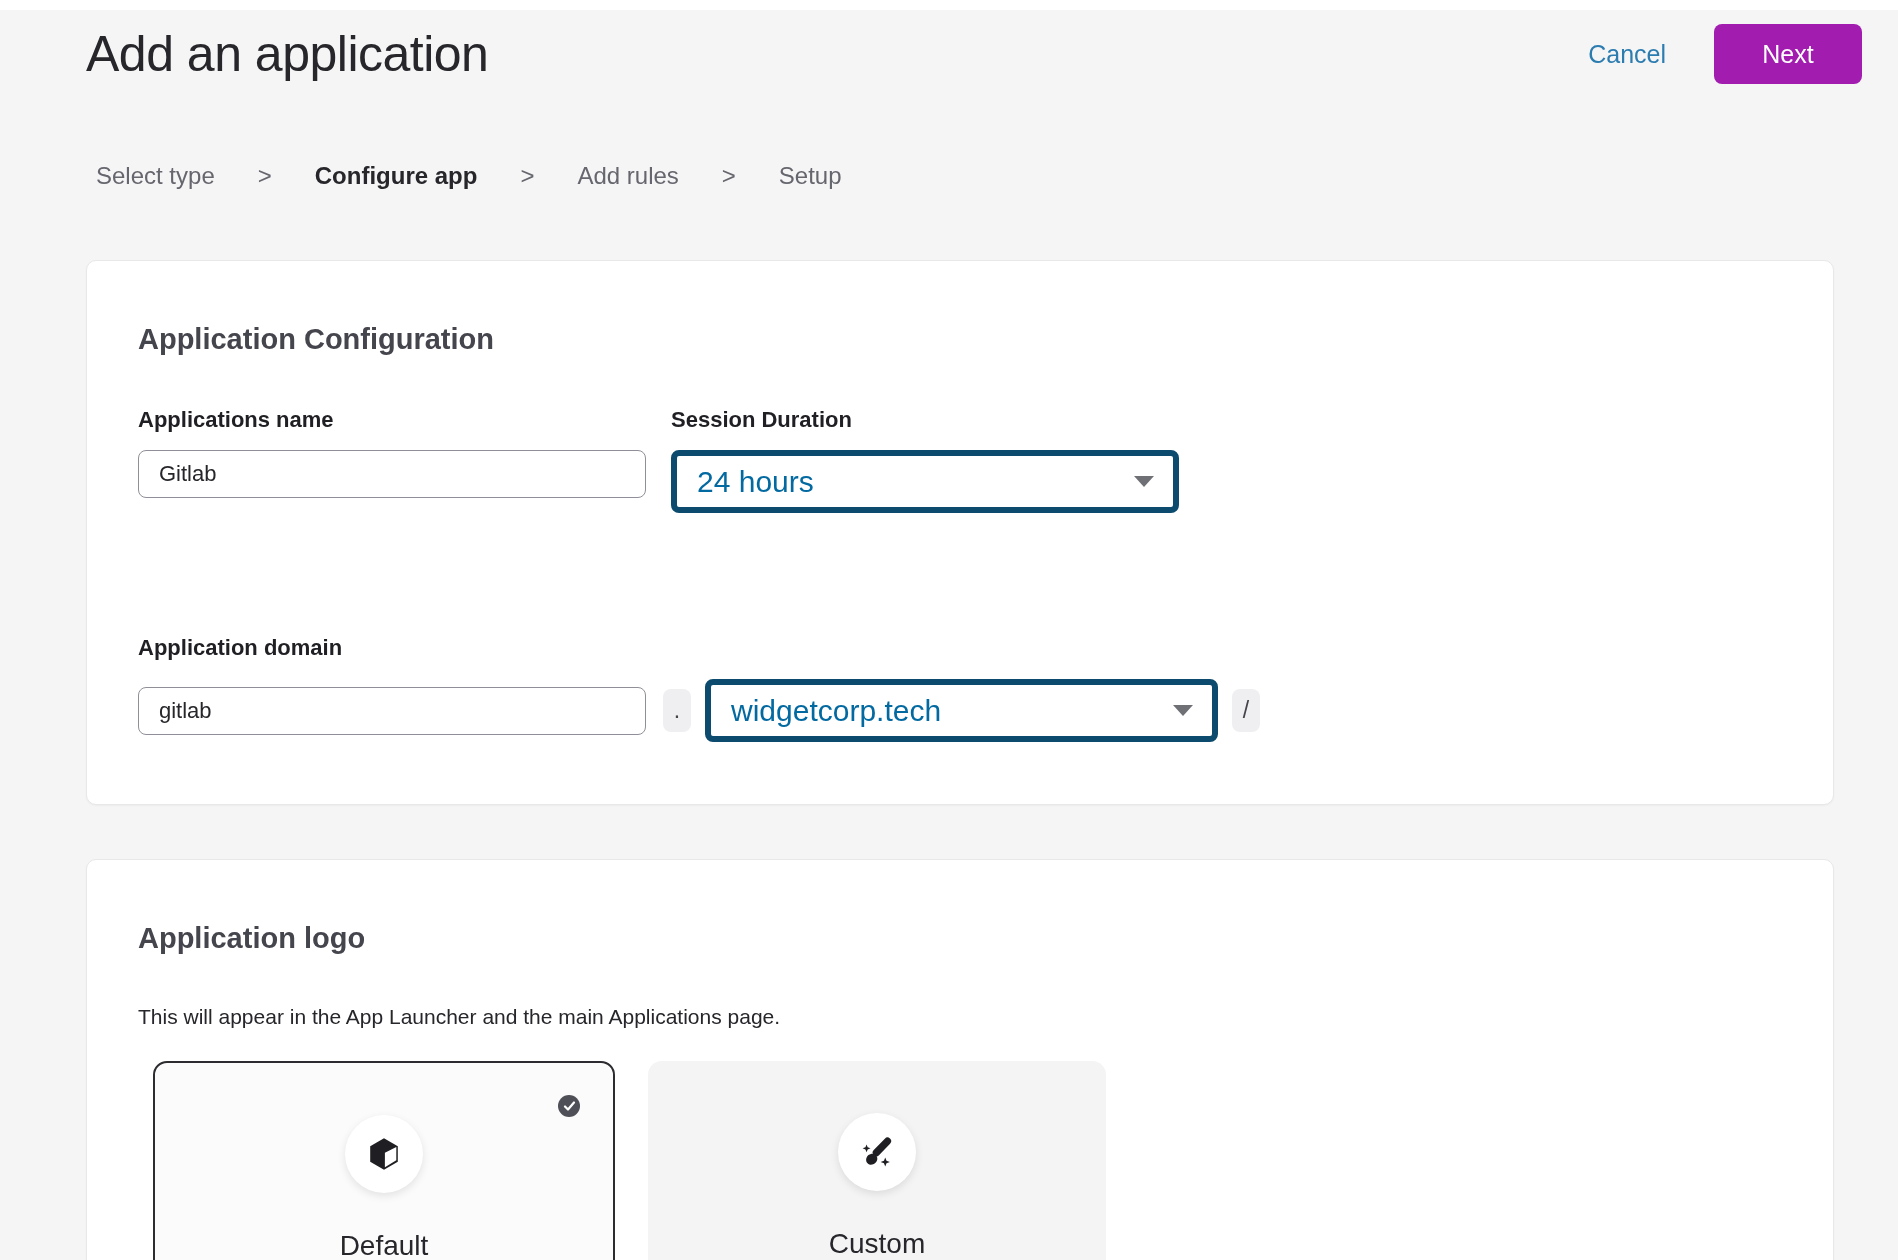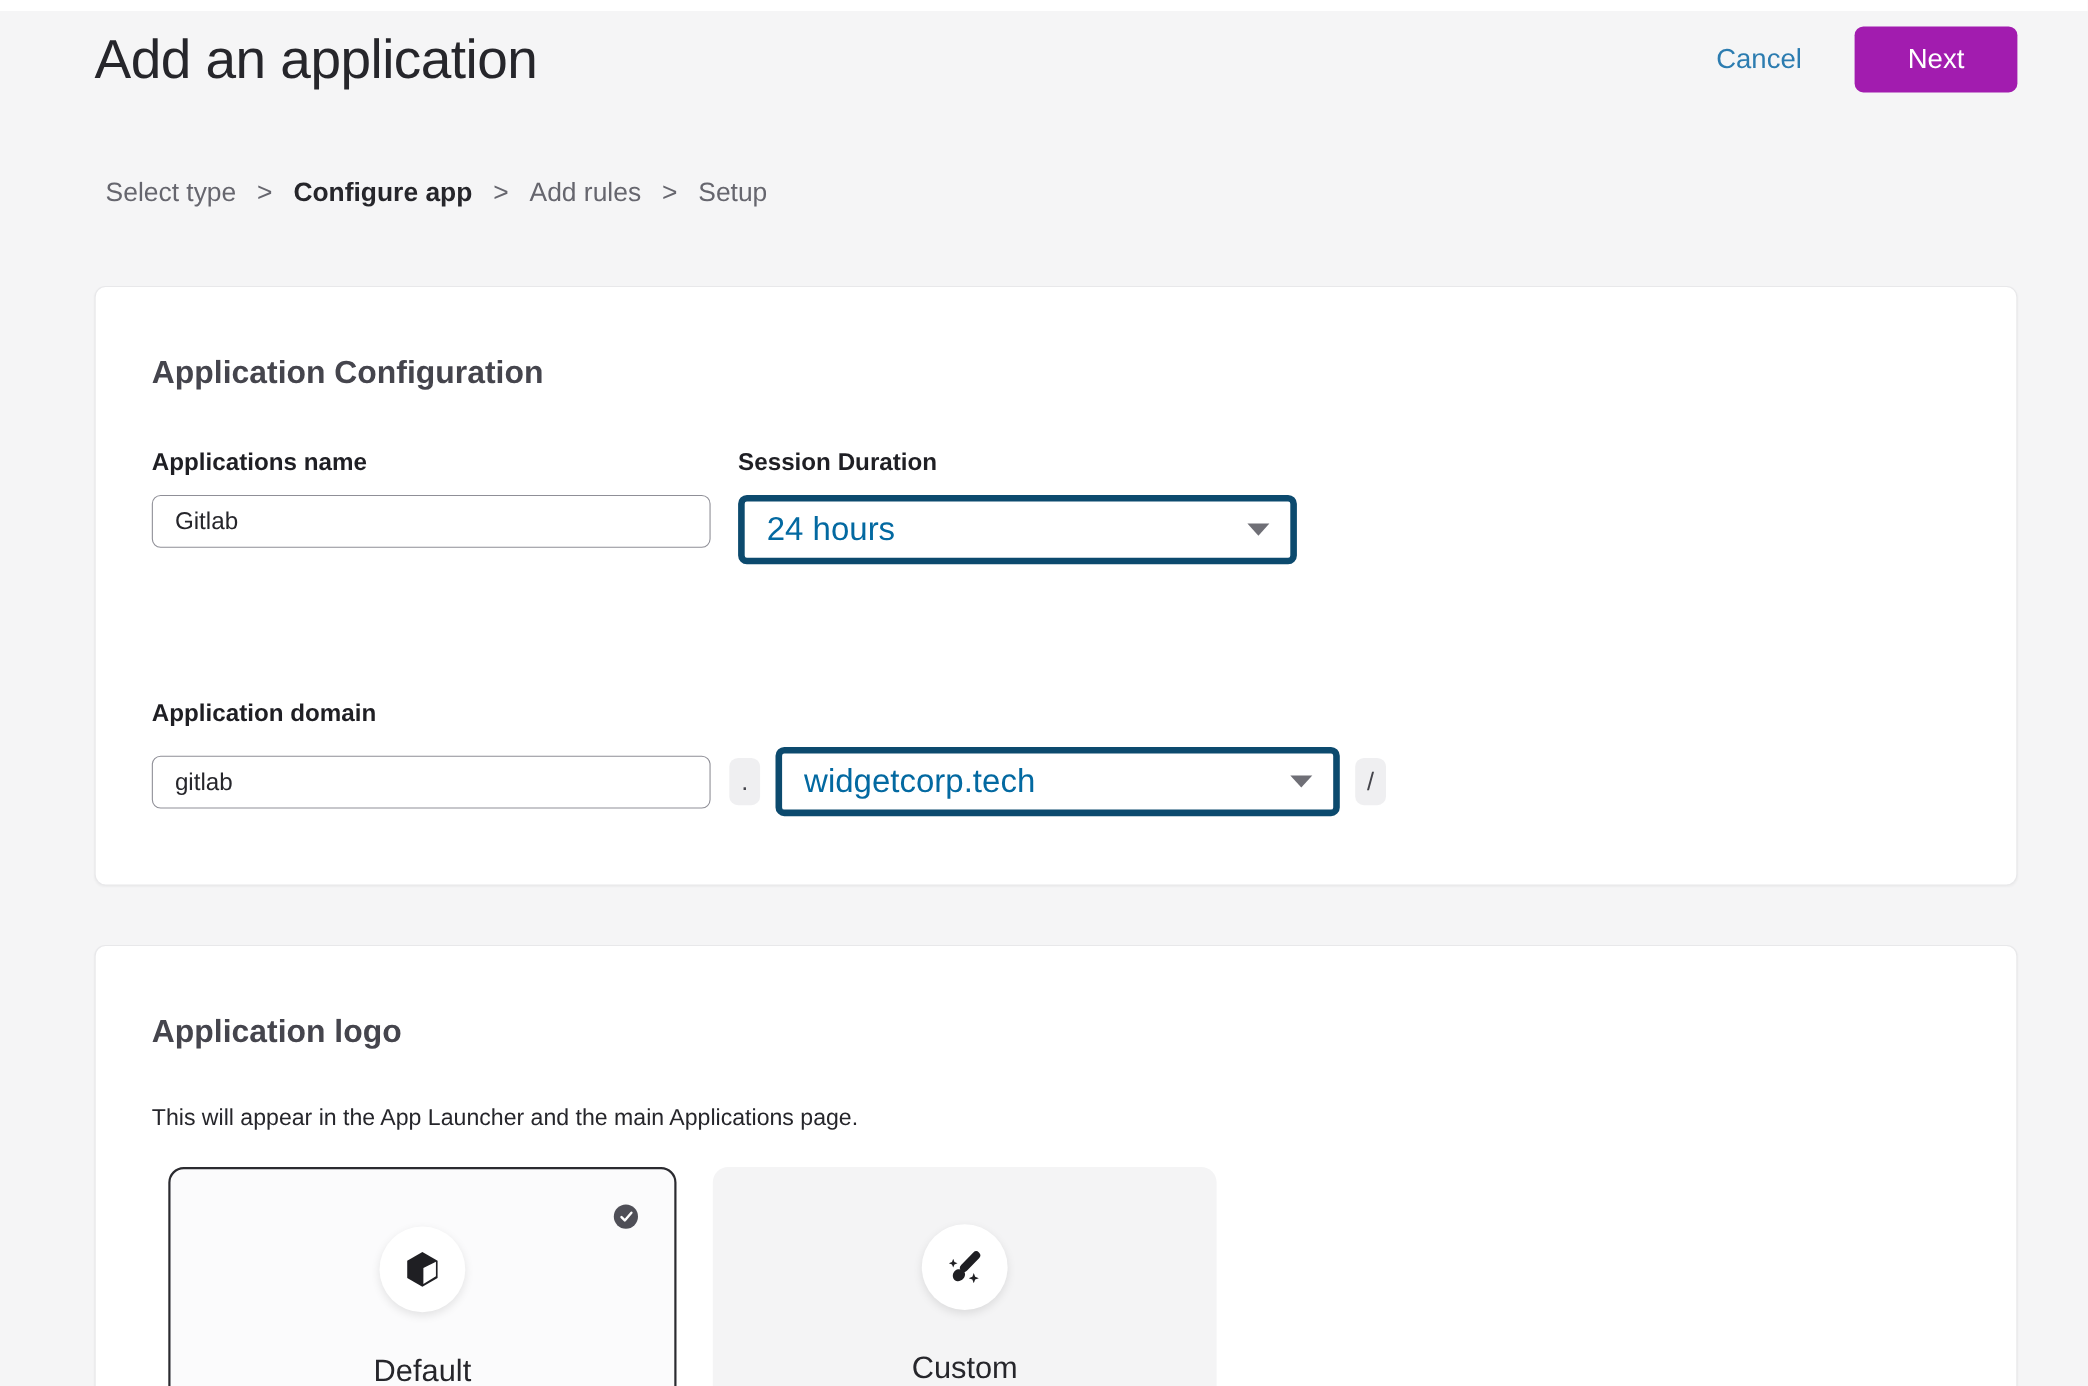--- a/index.html
+++ b/index.html
@@ -9,42 +9,42 @@
     font-family: "Liberation Sans", sans-serif;
     color: #26262b;
     overflow: hidden;
     position: relative;
   }
   .top-strip { height: 10px; background: #ffffff; }
 
   
   .page-header {
     display: flex; align-items: center; justify-content: space-between;
-    padding: 14px 64px 0 86px;
+    padding: 14px 36px 0 86px;
     gap: 16px;
   }
   .page-title {
     font-size: 50px; font-weight: 400; letter-spacing: -0.5px; color: #26262b;
     line-height: 58px;
   }
   .header-actions { display: flex; align-items: center; gap: 48px; }
   .cancel-link {
     background: none; border: none; color: #2c7cb0; font-size: 25px;
     font-family: "Liberation Sans", sans-serif; cursor: pointer;
   }
   .next-btn {
     width: 148px; height: 60px; border-radius: 8px; border: none;
     background: #a21caf; color: #ffffff; font-size: 25px;
     font-family: "Liberation Sans", sans-serif; cursor: pointer;
   }
 
   
   .breadcrumb {
     margin: 78px 0 0 96px;
-    display: flex; align-items: center; gap: 19px;
+    display: flex; align-items: center; gap: 43px;
     font-size: 24px; line-height: 28px; color: #66666e;
   }
   .crumb { color: #66666e; cursor: default; }
   .crumb.active { color: #26262b; font-weight: 700; }
   .crumb-sep { color: #66666e; }
 
   
   .card {
     background: #ffffff;
     border: 1px solid #e8e8ea;

